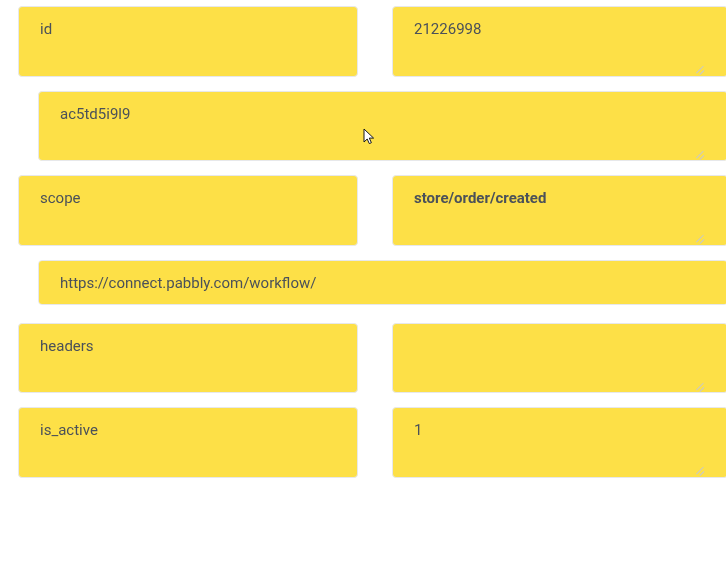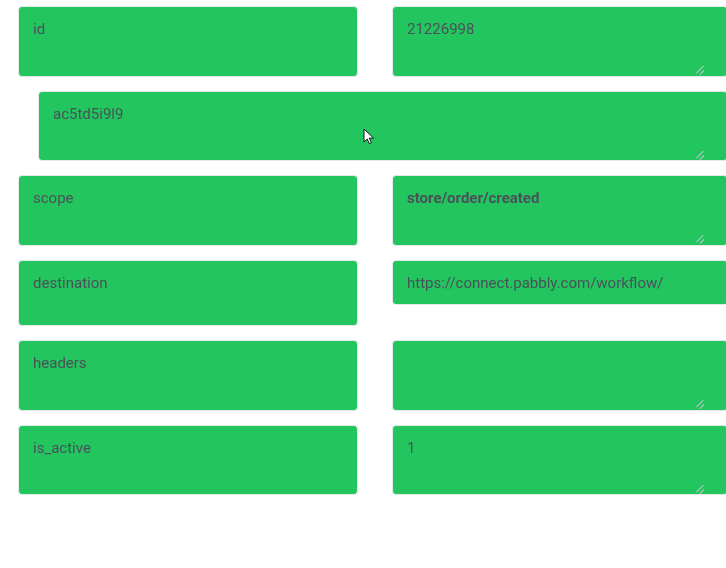--- a/index.html
+++ b/index.html
@@ -5,26 +5,26 @@
     * { box-sizing: border-box; margin: 0; padding: 0; }
     body {
       font-family: -apple-system, BlinkMacSystemFont, "Segoe UI", Roboto, Helvetica, Arial, sans-serif;
       background: #ffffff;
       padding: 6px 18px 18px 18px;
       width: 726px;
     }
     .rows { display: flex; flex-direction: column; gap: 14px; }
     .row { display: flex; gap: 14px; align-items: stretch; }
     .key, .val {
-      background: #22c55e;
+      background: #fde047;
       border: 1px solid #e7e8ea;
       border-radius: 4px;
       color: #4b5159;
       font-size: 15px;
-      padding: 12px 14px;
+      padding: 12px 21px;
       min-height: 44px;
       position: relative;
       font-family: inherit;
       line-height: 1.35;
     }
     .key { width: 340px; flex: 0 0 340px; resize: none; overflow: hidden; }
     .val { flex: 1; resize: none; overflow: hidden; margin-left: 20px; }
     .val.scroll { overflow-y: auto; resize: vertical; }
     .val::-webkit-resizer, .key::-webkit-resizer { background: transparent; }
     
@@ -82,21 +82,20 @@
 
   <div class="row">
     <textarea class="key" style="">scope</textarea>
     <div style="flex:1;position:relative">
       <textarea class="val" style="width: 100%; height: 100%; font-weight: bold;">store/order/created</textarea>
       <span class="grip"></span>
     </div>
   </div>
 
   <div class="row">
-    <textarea class="key" style="">destination</textarea>
     <div style="flex:1;position:relative">
       <textarea class="val scroll" style="width: 100%; height: 45px;">https://connect.pabbly.com/workflow/</textarea>
     </div>
   </div>
 
   <div class="row">
     <textarea class="key" style="">headers</textarea>
     <div style="flex:1;position:relative">
       <textarea class="val" style="width: 100%; height: 100%;"></textarea>
       <span class="grip"></span>

